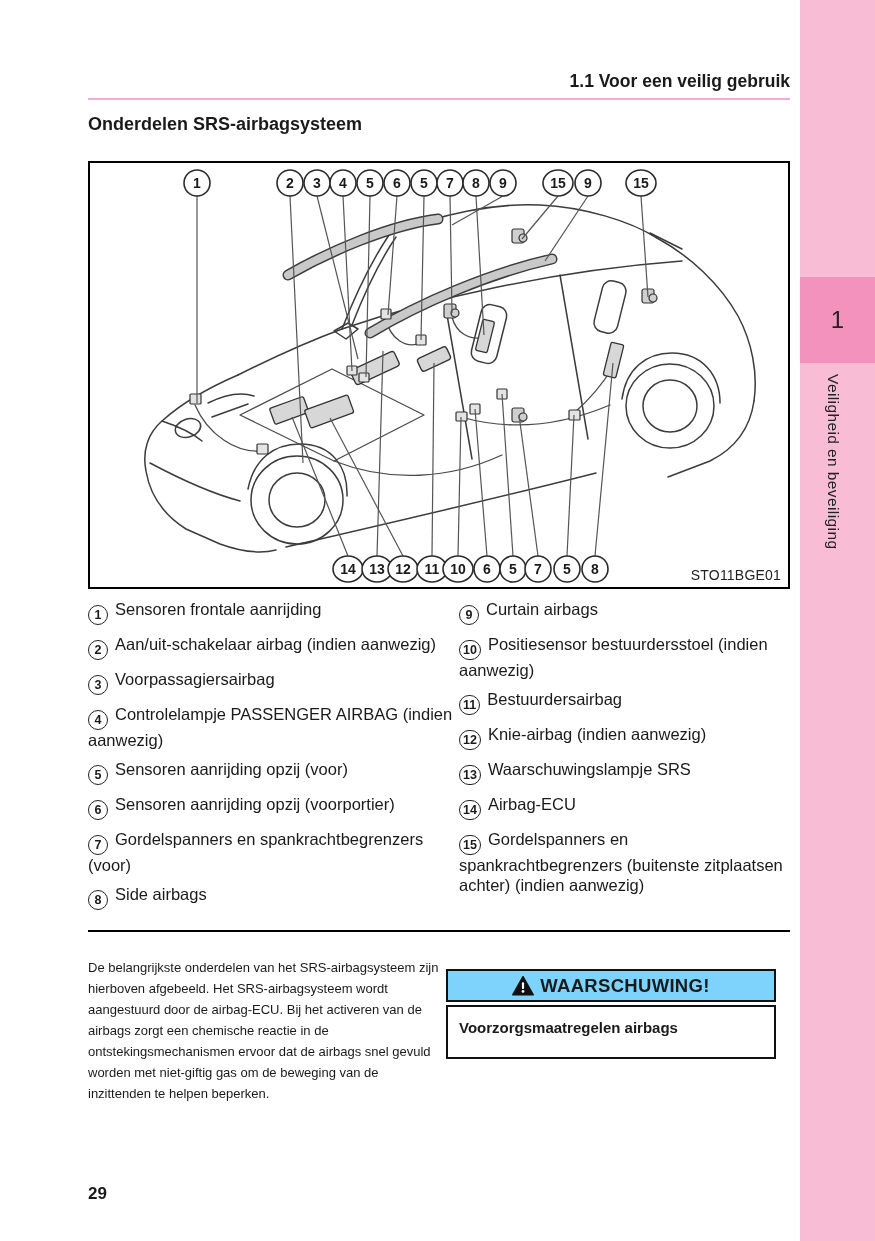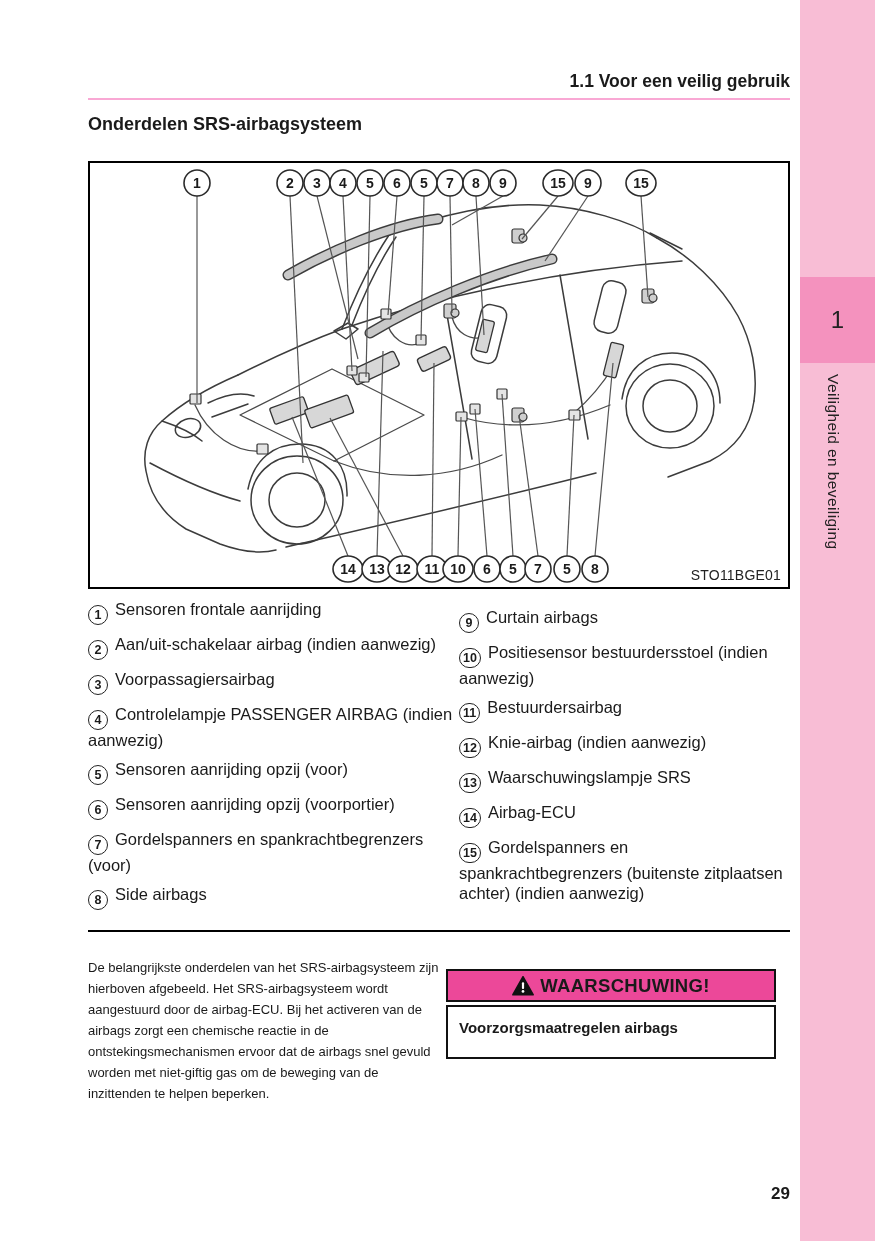--- a/index.html
+++ b/index.html
@@ -20,44 +20,44 @@
   
   .content{position:absolute;left:88px;top:0;width:702px;}
   .page-header{padding-top:71px;border-bottom:2px solid #f9a8d4;padding-bottom:7px;}
   .page-header .header-title{margin:0;text-align:right;font-size:17.5px;font-weight:bold;line-height:20px;}
   .section-title{font-size:18px;font-weight:bold;line-height:20px;margin-top:14px;}
   
   .figure{position:relative;margin-top:27px;width:698px;height:424px;border:2px solid #000;background:#fff;}
   .figure svg{position:absolute;left:0;top:0;}
   .figure-code{position:absolute;right:7px;bottom:4px;font-size:14px;color:#222;letter-spacing:.2px;}
   
-  .legend{display:flex;margin-top:10px;align-items:center;}
+  .legend{display:flex;margin-top:10px;}
   .legend-col-left{width:365px;margin-right:6px;}
   .legend-col-right{width:331px;}
   .legend-item{font-size:16.5px;line-height:20px;margin-bottom:9px;}
   .legend-num{
     display:inline-flex;align-items:center;justify-content:center;box-sizing:border-box;
     min-width:20px;height:20px;padding:0 3px;border:1.6px solid #222;border-radius:11px;
     font-size:12.5px;font-weight:bold;margin-right:7px;vertical-align:-4px;background:#fff;
   }
   .legend-rule{border:none;border-top:2px solid #000;margin:11px 0 0 0;}
   
   .bottom{display:flex;margin-top:25px;}
   .body-col{width:352px;margin-right:6px;font-size:13px;line-height:21px;}
   .warning-col{width:330px;margin-top:12px;}
   .warning-header{
-    box-sizing:border-box;border:2.5px solid #111;background:#ec4899;height:33px;
+    box-sizing:border-box;border:2.5px solid #111;background:#7dd3fc;height:33px;
     display:flex;align-items:center;justify-content:center;gap:6px;
     font-size:18.5px;font-weight:bold;letter-spacing:.3px;
   }
   .warning-body{box-sizing:border-box;border:2.5px solid #111;margin-top:3px;padding:8px 11px 13px 11px;}
   .warning-subtitle{font-size:15px;font-weight:bold;line-height:21px;margin:2px 0 6px 0;}
   .warning-text{font-size:16.5px;line-height:21px;}
   
-  .page-number{position:absolute;left:88px;top:1184px;width:702px;text-align:right;font-size:17px;font-weight:bold;}
+  .page-number{position:absolute;left:88px;top:1184px;width:702px;font-size:17px;font-weight:bold;}
 </style>
 </head>
 <body>
 
 <div class="sidebar">
   <div class="chapter-tab">
     <span>1</span>
   </div>
   <div class="vertical-label">Veiligheid en beveiliging</div>
 </div>

